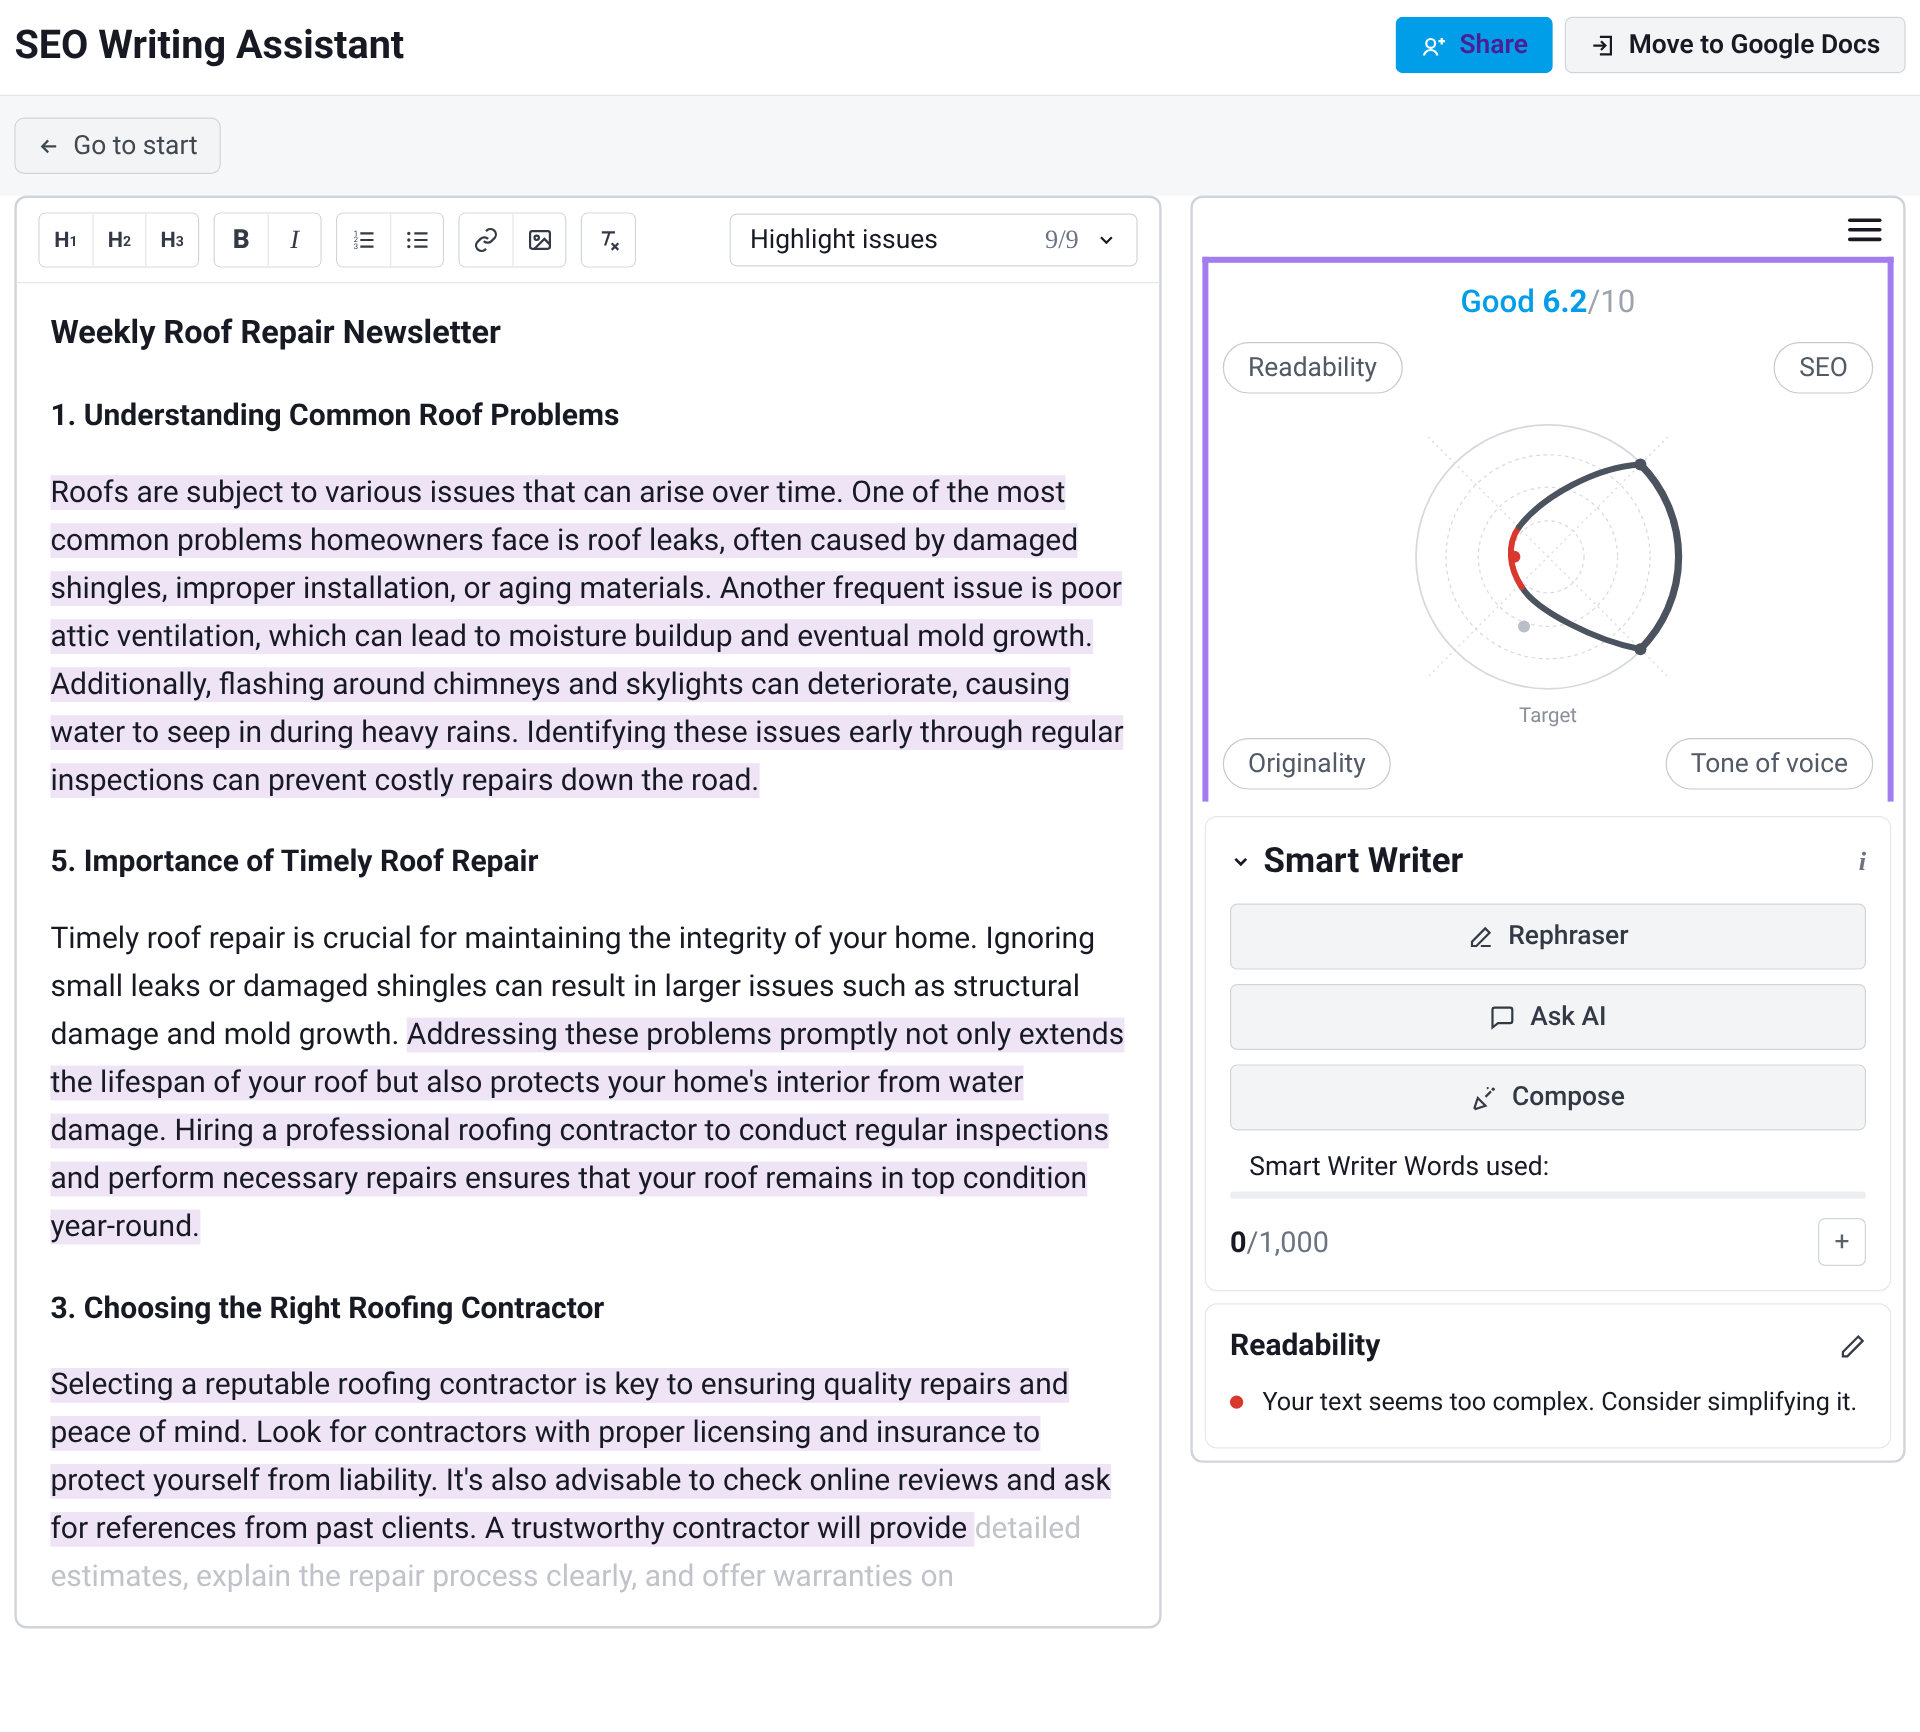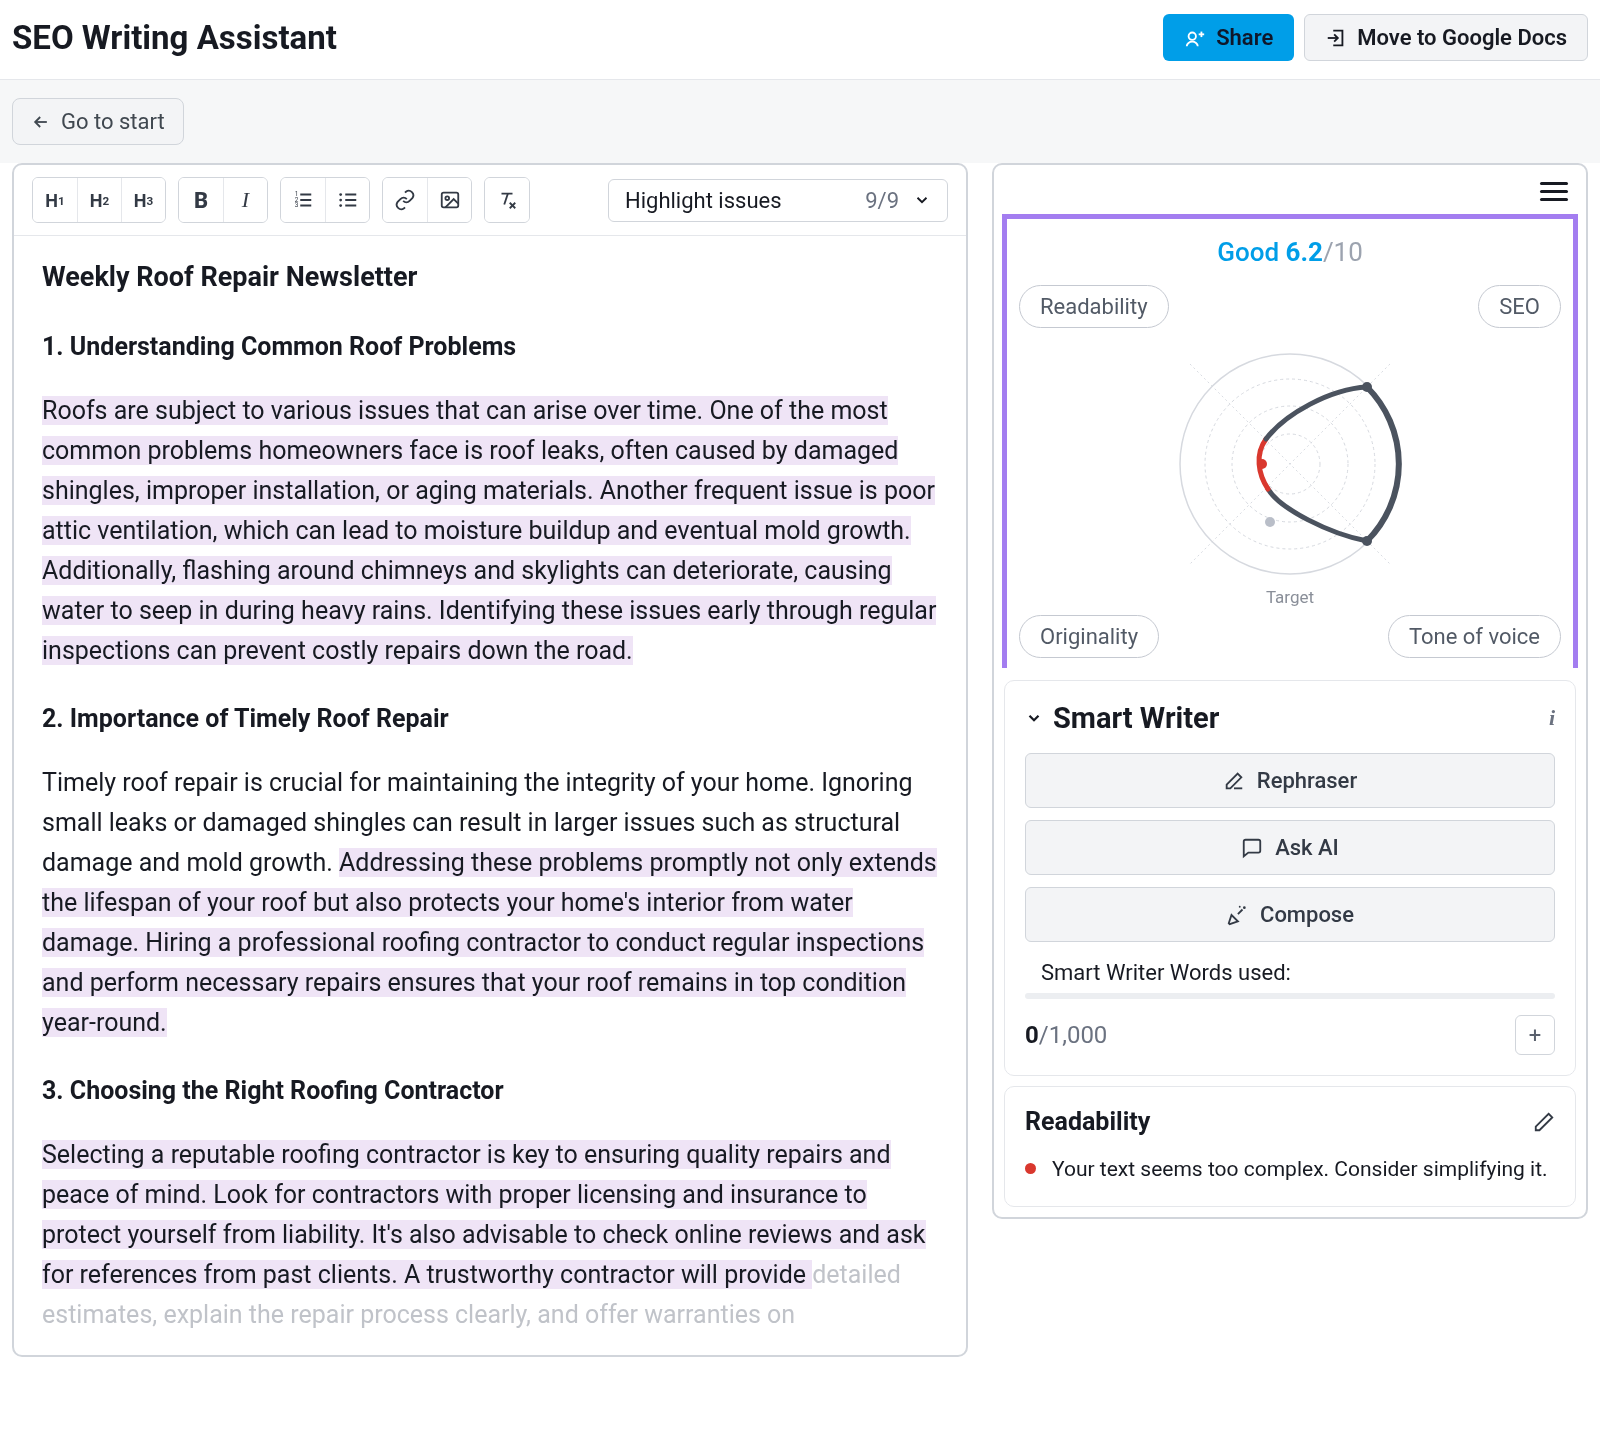--- a/index.html
+++ b/index.html
@@ -3,21 +3,21 @@
 <meta charset="utf-8">
 <style>
 * { box-sizing: border-box; margin: 0; padding: 0; }
 body { font-family: -apple-system, BlinkMacSystemFont, "Segoe UI", Roboto, Helvetica, Arial, sans-serif; background: #fff; color: #171a22; width: 1600px; }
 
 
 .header { display: flex; align-items: center; justify-content: space-between; padding: 14px 12px 18px 12px; border-bottom: 1px solid #e5e7eb; }
 .header-title { font-size: 33px; font-weight: 700; }
 .header-actions { display: flex; gap: 10px; }
 .btn { display: inline-flex; align-items: center; gap: 10px; padding: 10px 20px; border-radius: 6px; font-size: 22px; font-weight: 600; cursor: pointer; border: 1px solid transparent; }
-.btn-share { background: #009ee8; color: #0f172a; justify-content: center; }
+.btn-share { background: #009ee8; color: #4c1d95; justify-content: center; }
 .btn-gdocs { background: #f3f4f6; color: #171a22; border: 1px solid #d1d5db; }
 
 
 .subheader { padding: 18px 12px; background:#f6f7f8;}
 .btn-start { display: inline-flex; align-items: center; gap: 10px; background: #f3f4f6; border: 1px solid #d1d5db; padding: 10px 18px; border-radius: 8px; font-size: 22px; cursor: pointer; color:#404850;}
 
 
 .layout { display: flex; gap: 24px; padding: 0 12px 12px 12px; align-items: flex-start; }
 
 
@@ -166,34 +166,34 @@
                 <path d="M6 5h12"></path>
                 <path d="M13 5l-4 12"></path>
                 <line x1="15" y1="15" x2="21" y2="21"></line>
                 <line x1="21" y1="15" x2="15" y2="21"></line>
               </svg>
           </div>
         </div>
       </div>
       <div class="highlight-select">
         <span>Highlight issues</span>
-        <span style="display:flex; align-items:center; gap:14px;">
+        <span style="display:flex; align-items:center; gap:14px;font-family:Liberation Serif, serif;">
           <span class="hi-count">9/9</span>
           <svg width="18" height="18" viewBox="0 0 24 24" fill="none" stroke="#171a22" stroke-width="2.5">
               <path d="M6 9l6 6 6-6"></path>
             </svg>
         </span>
       </div>
     </div>
 
     <div class="editor-content">
       <div class="doc-title">Weekly Roof Repair Newsletter</div>
       <div class="sec-head">1. Understanding Common Roof Problems</div>
       <p><span class="hl">Roofs are subject to various issues that can arise over time. One of the most common problems homeowners face is roof leaks, often caused by damaged shingles, improper installation, or aging materials. Another frequent issue is poor attic ventilation, which can lead to moisture buildup and eventual mold growth. Additionally, flashing around chimneys and skylights can deteriorate, causing water to seep in during heavy rains. Identifying these issues early through regular inspections can prevent costly repairs down the road.</span></p>
-      <div class="sec-head">2. Importance of Timely Roof Repair</div>
+      <div class="sec-head">5. Importance of Timely Roof Repair</div>
       <p><span>Timely roof repair is crucial for maintaining the integrity of your home. Ignoring small leaks or damaged shingles can result in larger issues such as structural damage and mold growth. </span><span class="hl">Addressing these problems promptly not only extends the lifespan of your roof but also protects your home's interior from water damage. </span><span class="hl">Hiring a professional roofing contractor to conduct regular inspections and perform necessary repairs ensures that your roof remains in top condition year-round.</span></p>
       <div class="sec-head">3. Choosing the Right Roofing Contractor</div>
       <p><span class="hl">Selecting a reputable roofing contractor is key to ensuring quality repairs and peace of mind. Look for contractors with proper licensing and insurance to protect yourself from liability. It's also advisable to check online reviews and ask for references from past clients. A trustworthy contractor will provide </span><span class="fade">detailed estimates, explain the repair process clearly, and offer warranties on</span></p>
     </div>
   </div>
 
   <div class="sidebar">
     <div class="side-top">
       <div class="hamb">
           <div></div>

